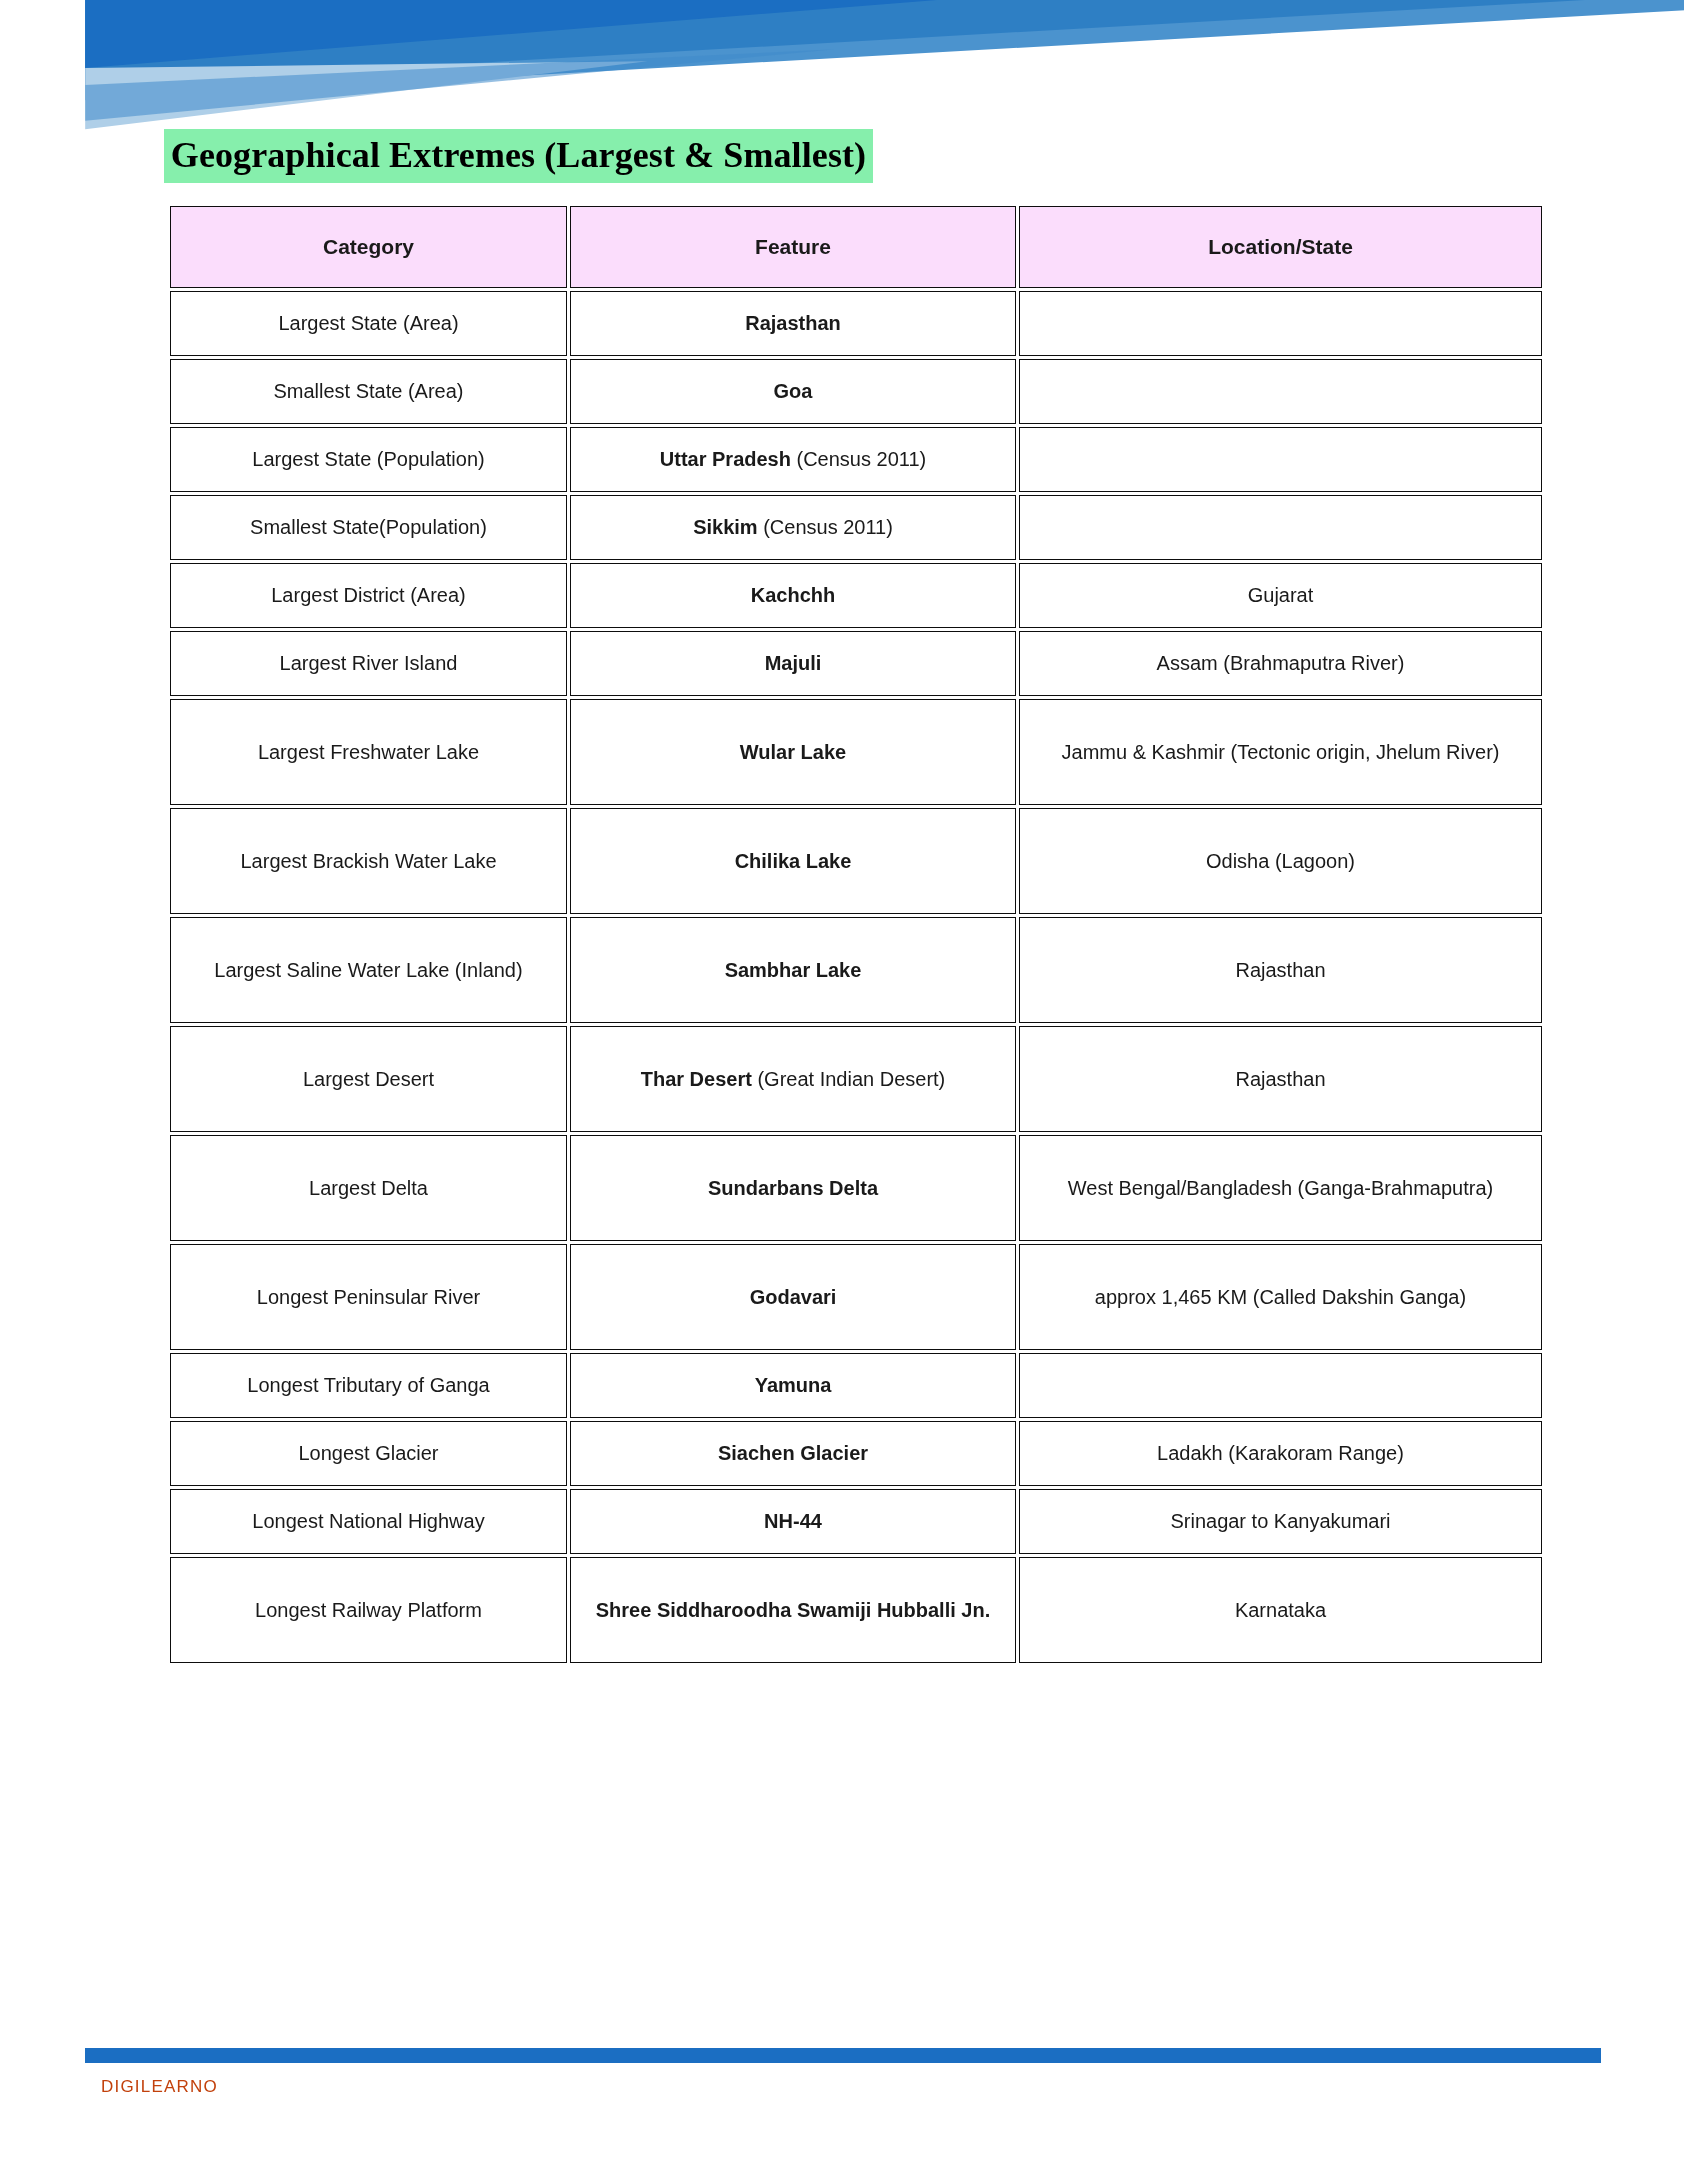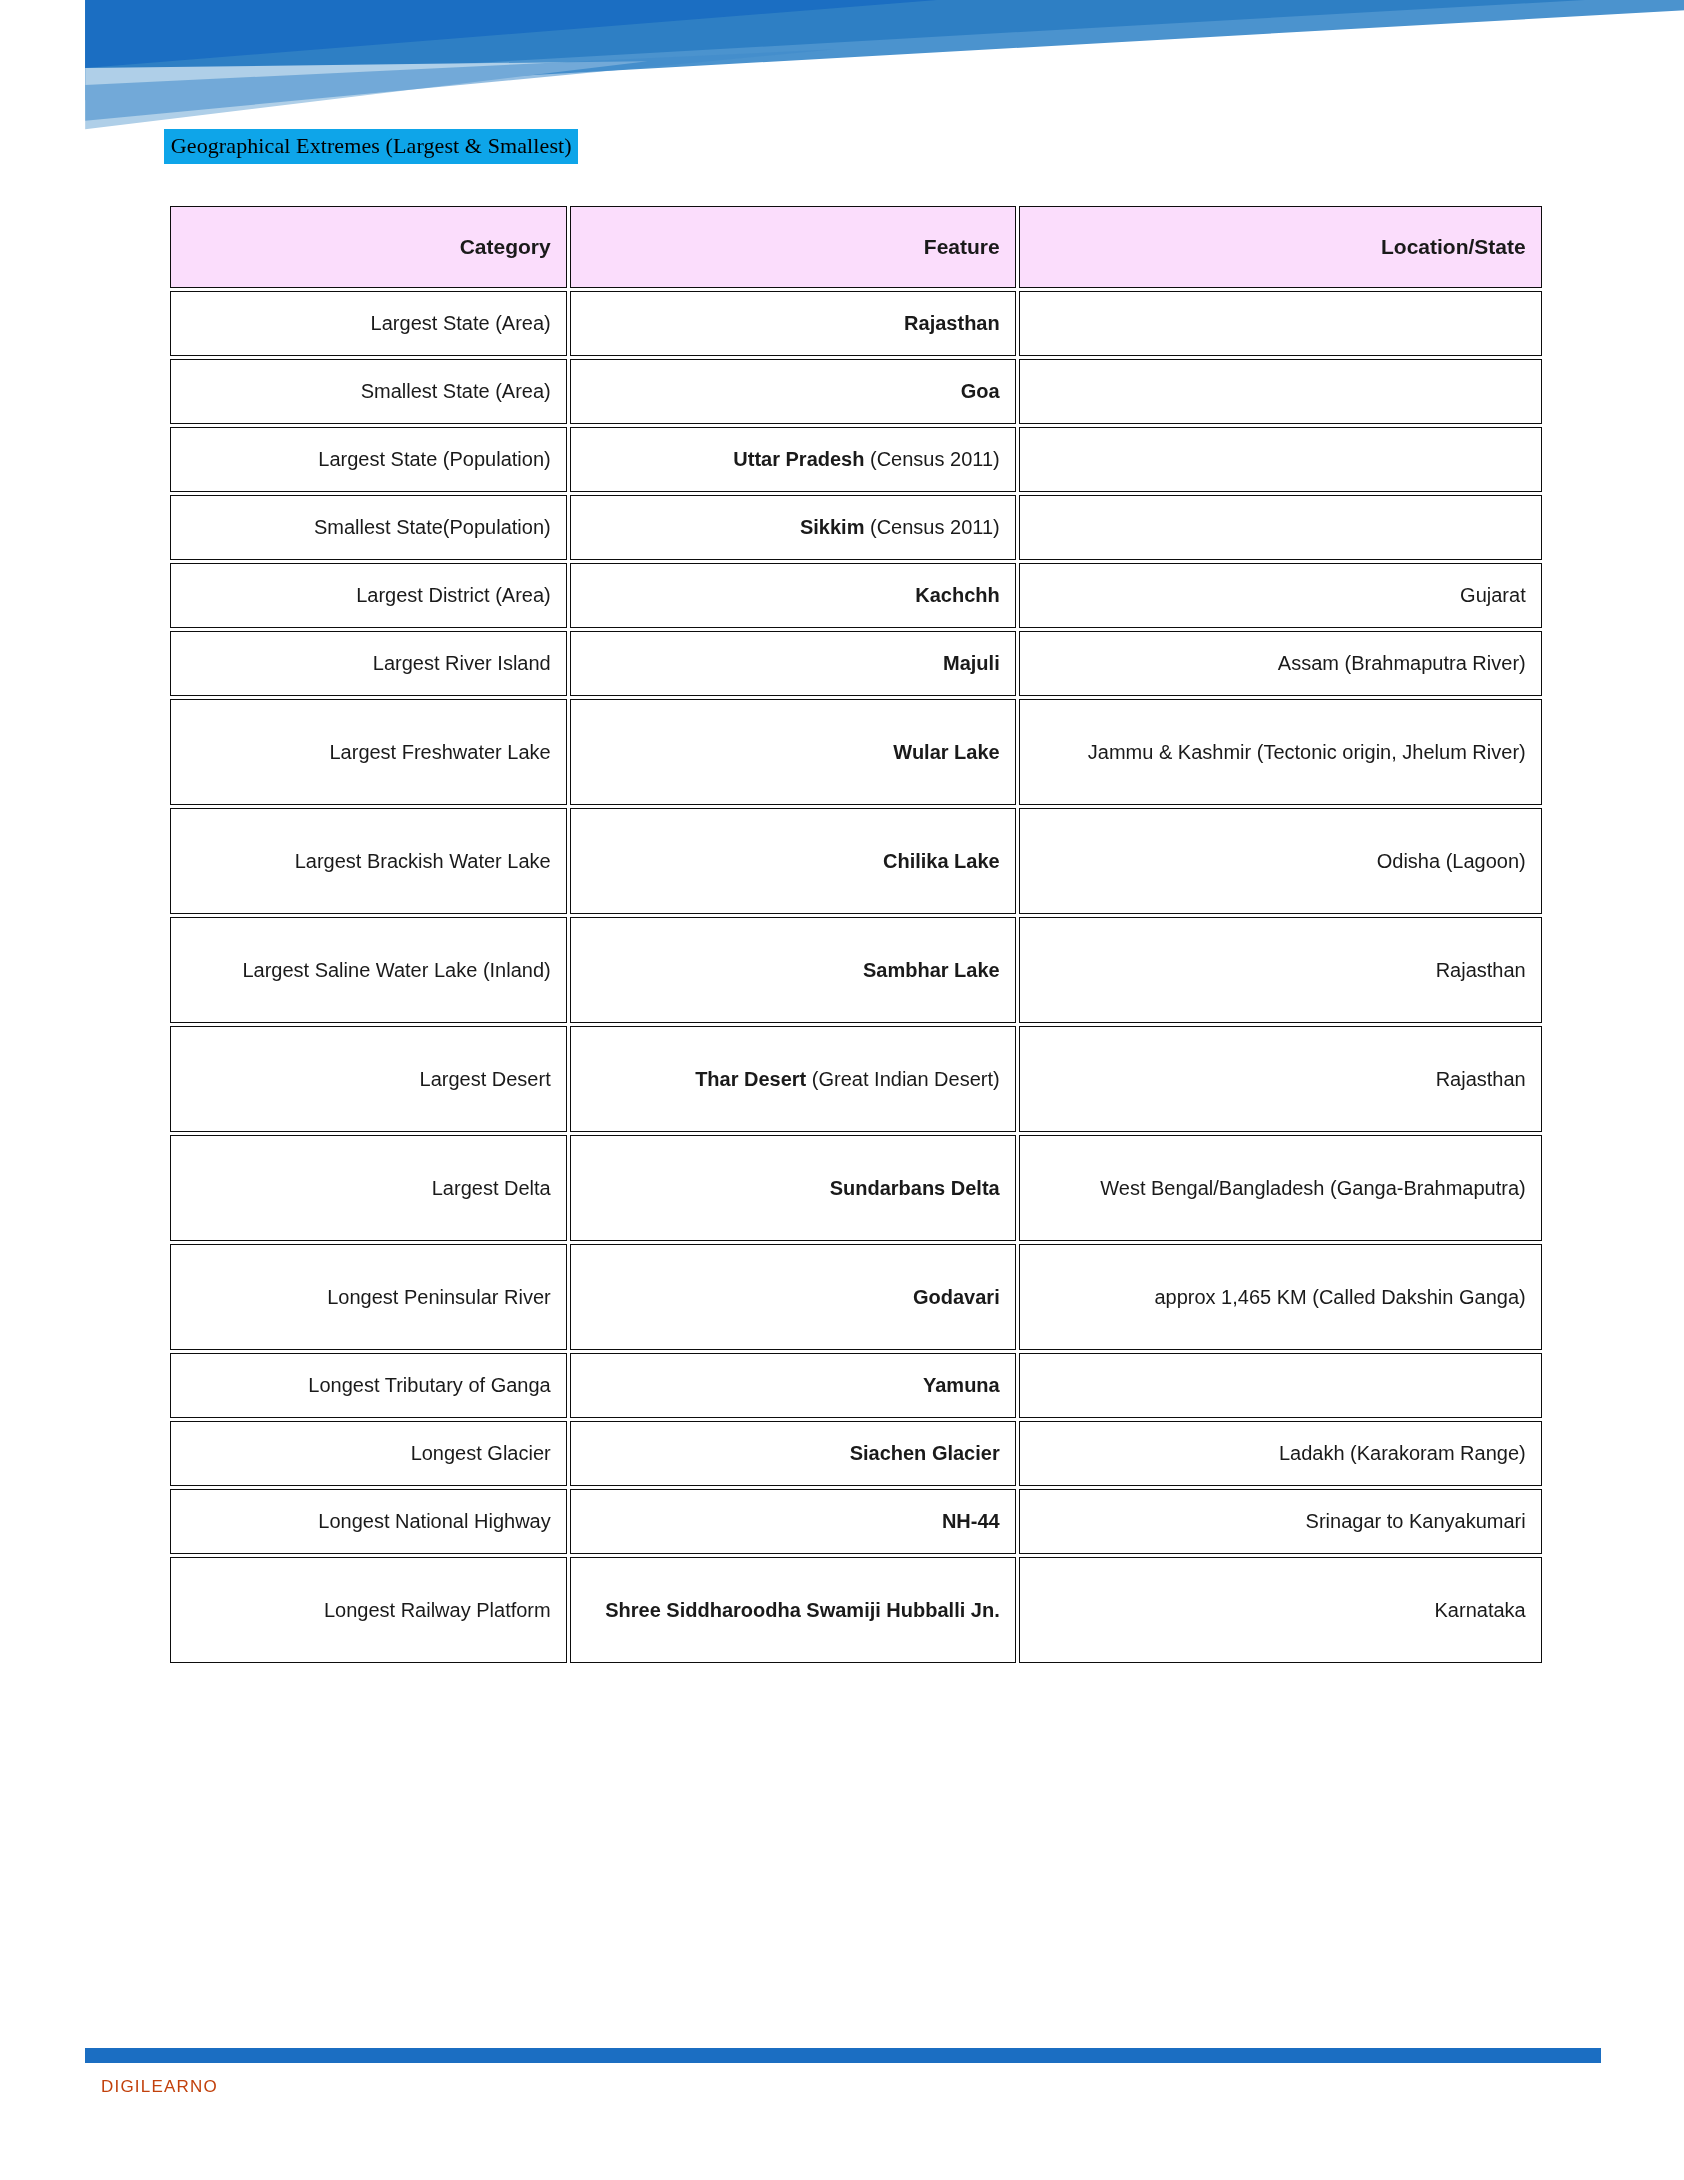--- a/index.html
+++ b/index.html
@@ -27,25 +27,25 @@
 
   
   #page-title-wrap {
     position: absolute;
     left: 164px;
     top: 129px;
     width: 818px;
   }
   #page-title {
     display: inline-block;
-    background: #0ea5e9;
+    background: #86efac;
     color: #000000;
     font-family: "Liberation Serif", serif;
-    font-weight: normal;
-    font-size: 22px;
+    font-weight: bold;
+    font-size: 36px;
     line-height: 1.35;
     padding: 1.7px 6.8px 3.4px 6.8px;
     letter-spacing: 0.1px;
     white-space: nowrap;
   }
 
   
   #extremes-table {
     position: absolute;
     left: 167px;
@@ -61,21 +61,21 @@
 
   #extremes-table th,
   #extremes-table td {
     border: 1.7px solid #0d0d0d;
     padding: 12px 15.3px;
     vertical-align: middle;
     font-size: 20px;
     line-height: 1.55;
     color: #1a1a1a;
     background: #ffffff;
-    text-align: right;
+    text-align: center;
   }
   #extremes-table thead th {
     background: #fbddfc;
     font-weight: bold;
     font-size: 21px;
     height: 53px;
     padding-top: 13.6px;
     padding-bottom: 13.6px;
   }
   .cell-strong { font-weight: bold; }

